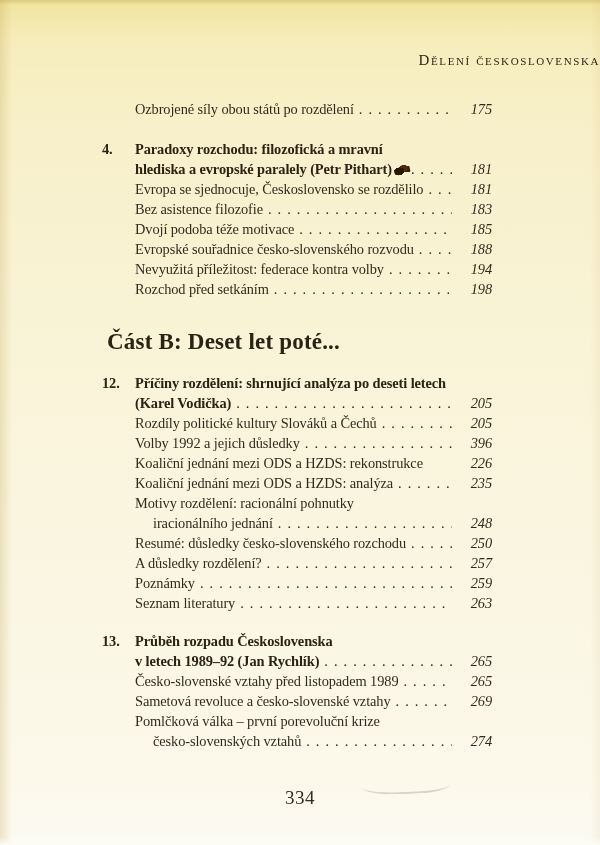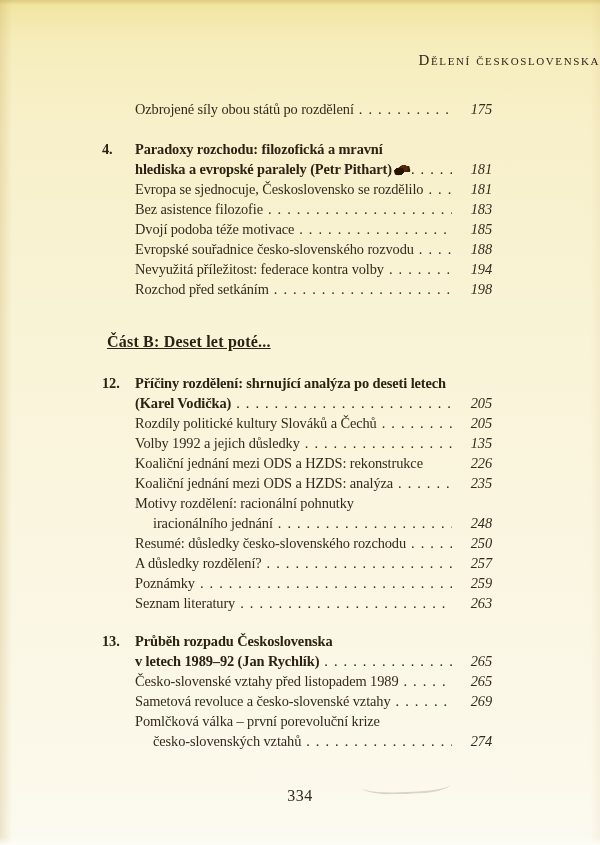--- a/index.html
+++ b/index.html
@@ -44,39 +44,39 @@
   .toc-title { flex:0 1 auto; min-width:0; }
   .dots { flex:1 1 0; min-width:0; overflow:hidden; margin:0 6px 0 5px; font-weight:normal; }
   .dots::after {
     content:"...................................................................";
     letter-spacing:6px;
   }
   .fill { flex:1 1 0; min-width:0; }
   .pagenum { flex:0 0 34px; text-align:right; font-weight:normal; color:#332a1d;font-style:italic; }
 
   .part-heading {
-    font-weight:bold; font-size:16px; line-height:26px; height:26px;
-    margin-left:-28px; letter-spacing:.2px; color:#2b2214;text-decoration:underline;
+    font-weight:bold; font-size:23px; line-height:26px; height:26px;
+    margin-left:-28px; letter-spacing:.2px; color:#2b2214;
   }
   .gap20 { height:20px; } .gap18 { height:18px; } .gap30 { height:30px; }
 
   .smudge {
     flex:0 0 auto; width:16px; height:10px; align-self:center;
     margin-left:2px; margin-right:-4px;
     transform:translateY(1px) rotate(-12deg);
     background:
       radial-gradient(ellipse 45% 55% at 30% 58%, #2a1503 0 68%, rgba(42,21,3,0) 74%),
       radial-gradient(ellipse 42% 52% at 60% 40%, #53290a 0 66%, rgba(83,41,10,0) 74%),
       radial-gradient(circle 2px at 68% 28%, #c06a14 0 100%, rgba(192,106,20,0) 100%),
       radial-gradient(ellipse 30% 42% at 88% 55%, #3a1f06 0 66%, rgba(58,31,6,0) 76%);
   }
 
   .page-footer {
     position:absolute; top:787px; left:0; right:0;
-    text-align:center; font-size:16px; color:#342b1e; letter-spacing:.5px;
+    text-align:center; font-size:19px; color:#342b1e; letter-spacing:.5px;
   }
   .pencil-mark {
     position:absolute; left:362px; top:778px; width:88px; height:14px;
     border-bottom:2px solid rgba(130,120,95,.28);
     border-radius:50% / 60%;
     transform:rotate(-2deg);
   }
 </style>
 </head>
 <body>
@@ -151,21 +151,21 @@
         <span class="pagenum">205</span>
       </div>
       <div class="toc-row">
         <span class="toc-title">Rozdíly politické kultury Slováků a Čechů</span>
         <span class="dots"></span>
         <span class="pagenum">205</span>
       </div>
       <div class="toc-row">
         <span class="toc-title">Volby 1992 a jejich důsledky</span>
         <span class="dots"></span>
-        <span class="pagenum">135</span>
+        <span class="pagenum">396</span>
       </div>
       <div class="toc-row">
         <span class="toc-title">Koaliční jednání mezi ODS a HZDS: rekonstrukce</span>
         <span class="fill"></span>
         <span class="pagenum">226</span>
       </div>
       <div class="toc-row">
         <span class="toc-title">Koaliční jednání mezi ODS a HZDS: analýza</span>
         <span class="dots"></span>
         <span class="pagenum">235</span>

